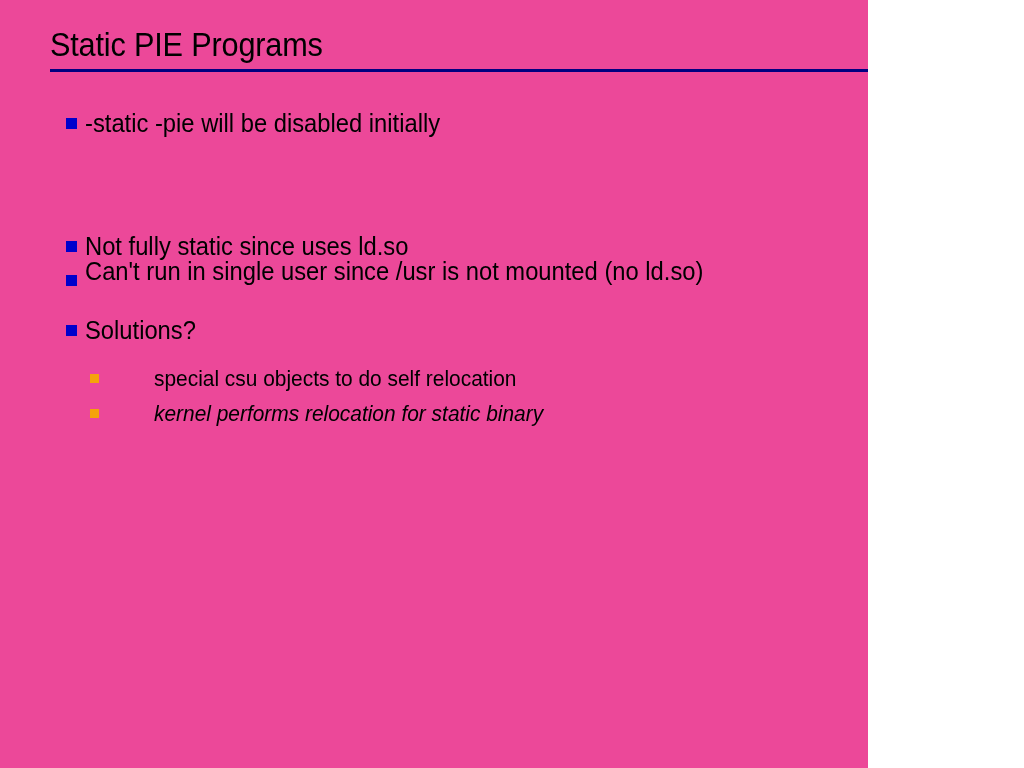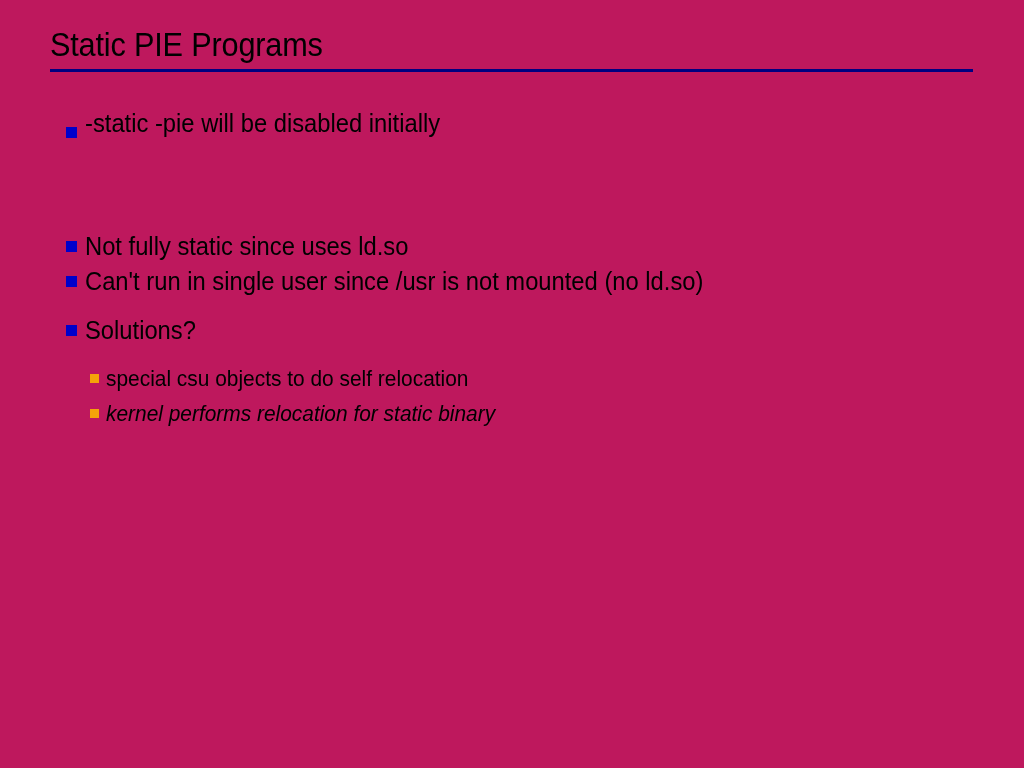--- a/index.html
+++ b/index.html
@@ -7,23 +7,23 @@
     margin: 0;
     padding: 0;
     background: #ffffff;
   }
   body {
     font-family: "Liberation Sans", "DejaVu Sans", sans-serif;
     -webkit-font-smoothing: antialiased;
   }
   .slide {
     position: relative;
-    width: 1024px;
+    width: 868px;
     height: 768px;
-    background: #be185d;
+    background: #ec4899;
     overflow: hidden;
   }
 
   
   .title-block {
     position: absolute;
     left: 50px;
     top: 26px;
     width: 924px;
   }
@@ -58,20 +58,21 @@
     position: absolute;
     display: flex;
     align-items: flex-start;
     white-space: nowrap;
   }
   .bullet-row.level-1 {
     left: 66px;
   }
   .bullet-row.level-2 {
     left: 90px;
+    gap: 48px;
   }
 
   .marker {
     flex: 0 0 auto;
     display: inline-block;
   }
   .marker.sq-blue {
     width: 11px;
     height: 11px;
     background: #0000CC;
@@ -98,23 +99,23 @@
     transform-origin: left center;
   }
   .level-2 .bullet-text {
     font-size: 22px;
     line-height: 27px;
     transform: scaleX(0.95);
     transform-origin: left center;
   }
 
   
-  .row-y-0 { top: 108px; align-items: flex-end; }
+  .row-y-0 { top: 108px; }
   .row-y-1 { top: 183px; margin-top: 48px; }
-  .row-y-2 { top: 266px; }
+  .row-y-2 { top: 256px; align-items: flex-end; }
   .row-y-3 { top: 315px; }
   .row-y-4 { top: 365px; }
   .row-y-5 { top: 400px; font-style: italic; }
 </style>
 </head>
 <body>
 
 <div class="slide">
 
   <div class="title-block">

